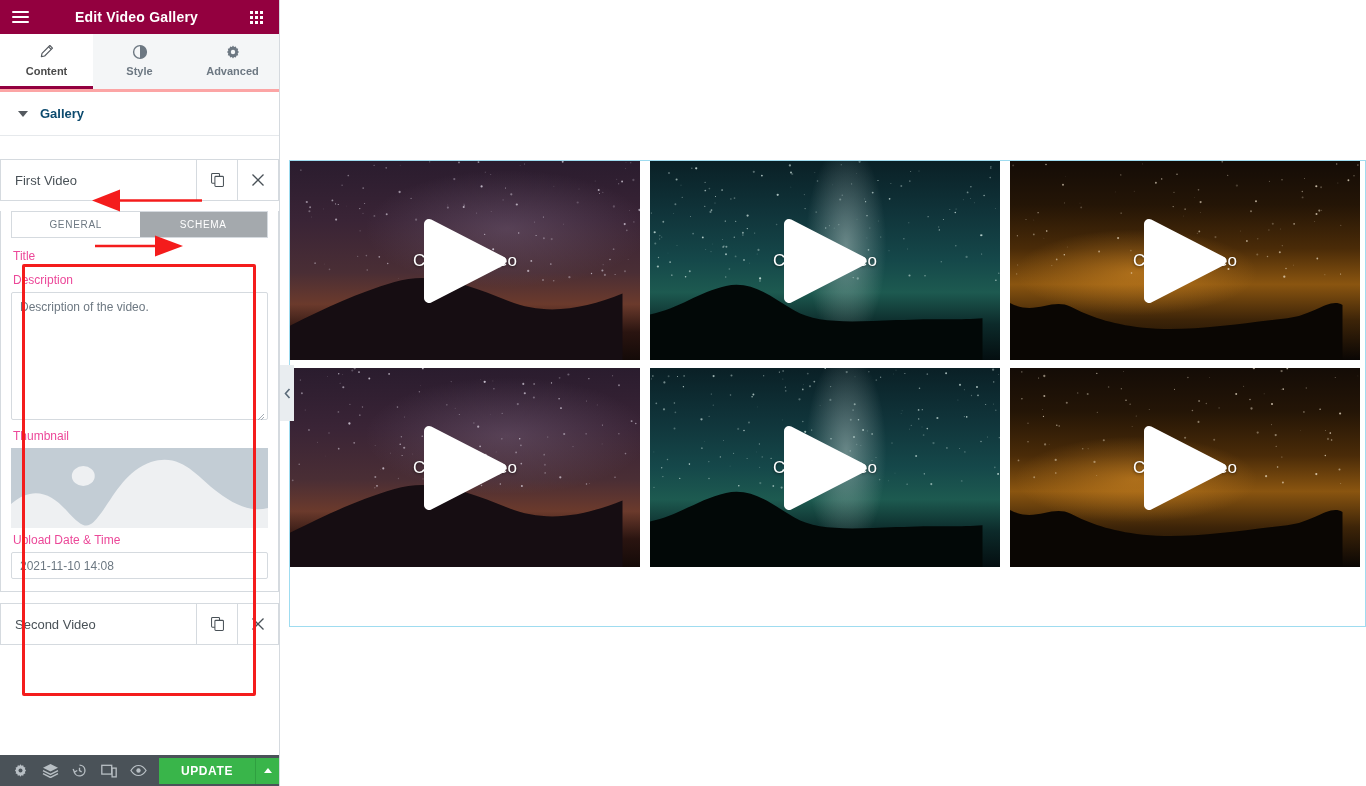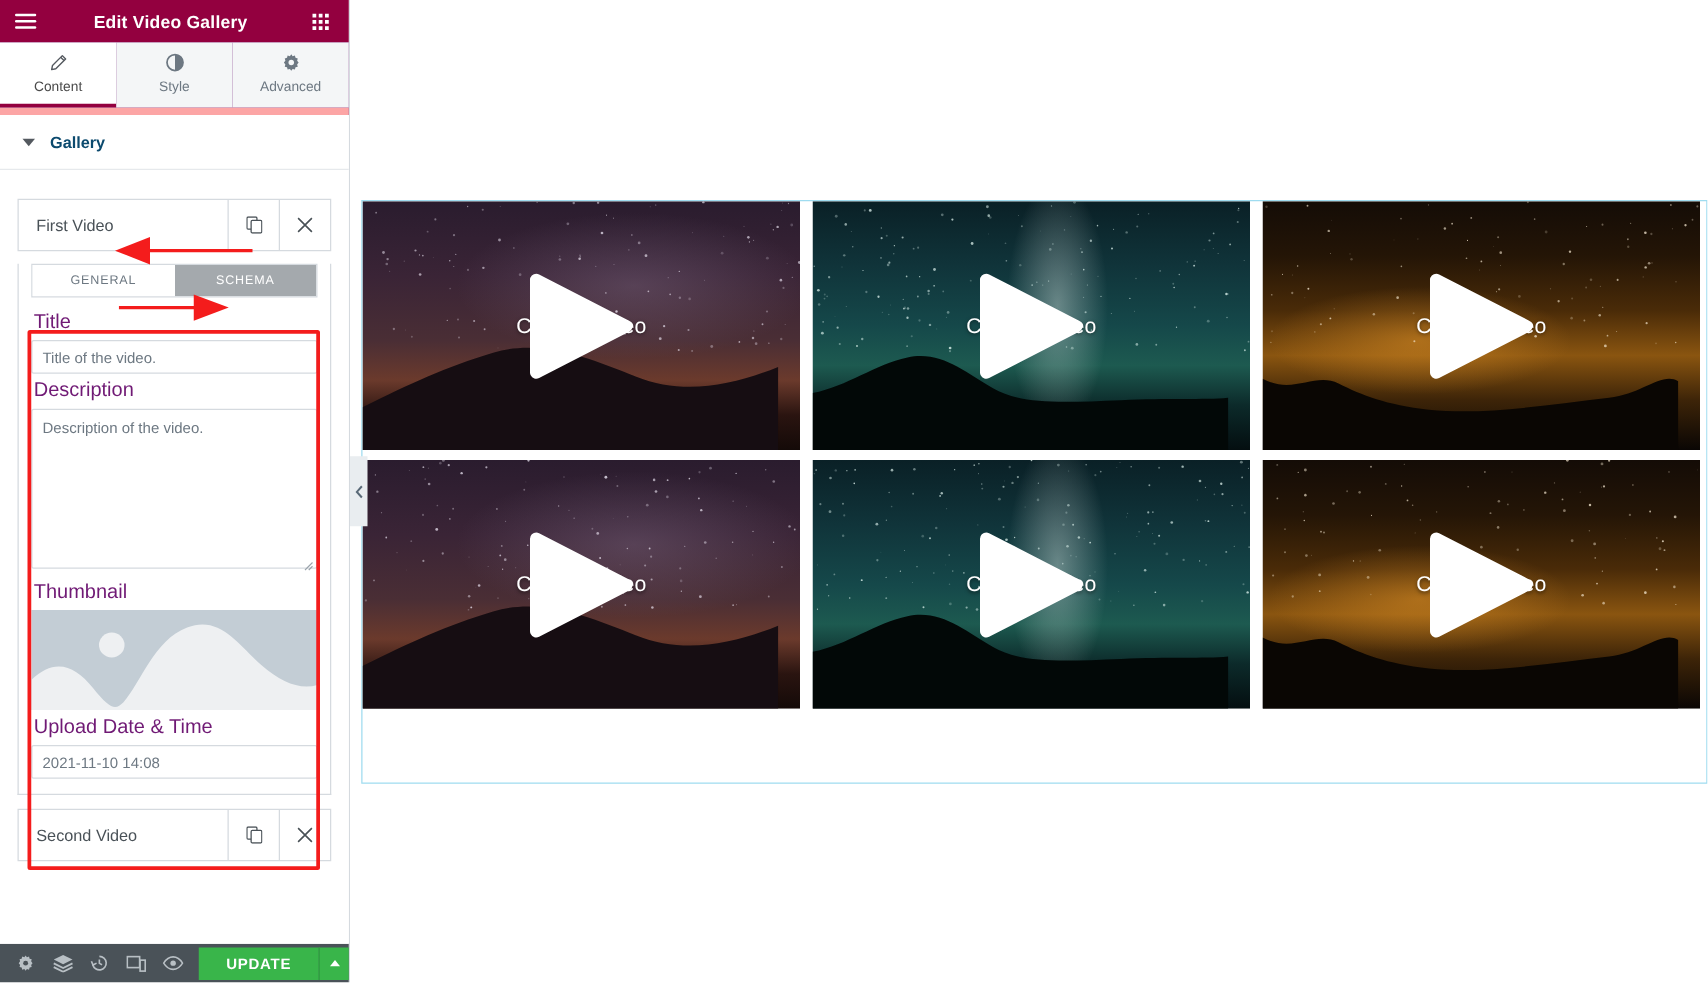--- a/index.html
+++ b/index.html
@@ -33,22 +33,22 @@
     flex: 1; text-align: center;
     color: #ffffff; font-size: 14px; font-weight: bold;
     letter-spacing: .2px;
   }
   #grid-btn { width: 46px; display:flex; align-items:center; justify-content:center; cursor:pointer; }
   .dotgrid { display:grid; grid-template-columns: repeat(3,3px); grid-template-rows: repeat(3,3px); gap:2px; }
   .dotgrid i { display:block; width:3px; height:3px; background:#fff; }
 
   
   #panel-tabs {
-    height: 58px; display: flex; background: #701a75;
-    border-bottom: 6px solid #fca5a5; flex: 0 0 58px;
+    height: 58px; display: flex; background: #7f1d1d;
+    border-bottom: 3px solid #fca5a5; flex: 0 0 58px; font-weight: bold;
   }
   .ptab {
     flex: 1; display:flex; flex-direction:column;
     align-items:center; justify-content:center; gap:5px;
     font-size: 11px; color: #6d7882; cursor: pointer;
     background: #f4f6f7; border-bottom: 3px solid transparent;
     position: relative;
   }
   .ptab.active { background:#ffffff; color:#4a4a4a; border-bottom-color:#93003f; }
   .ptab .ticon { height: 17px; display:flex; align-items:center; justify-content:center; }
@@ -62,21 +62,21 @@
     border-bottom: 1px solid #e6e9ec;
     background: #ffffff; cursor: pointer;
   }
   .caret-down {
     width:0;height:0;border-left:5px solid transparent;border-right:5px solid transparent;
     border-top:6px solid #54595f;
   }
   #section-gallery-label { font-size: 13px; font-weight: bold; color: #0c4a6e; }
 
   
-  #panel-body { flex: 1; position: relative; overflow: hidden; padding: 0 14px; background:#fff; }
+  #panel-body { flex: 1; position: relative; overflow: hidden; padding: 0 0; background:#fff; }
 
   .repeater-row {
     display: flex; align-items: stretch;
     height: 42px; border: 1px solid #d5dadf; background:#fff;
     margin-top: 0;
   }
   .repeater-title {
     flex: 1; display:flex; align-items:center;
     padding-left: 14px; font-size: 13px; color: #495157;
     cursor: pointer;
@@ -96,21 +96,21 @@
     flex:1; display:flex; align-items:center; justify-content:center;
     font-size: 10px; letter-spacing: .7px; color:#6d7882;
     background:#ffffff; cursor:pointer;
   }
   .subtab.active { background:#a4a9ad; color:#ffffff; }
 
   #schema-fields {
     margin: 6px 10px 0 10px;
     padding-bottom: 4px;
   }
-  .fld-label { font-size: 16px; color: #701a75; padding: 5px 2px 5px 2px; }
+  .fld-label { font-size: 12px; color: #ec4899; padding: 5px 2px 5px 2px; }
   .fld-input {
     width: 100%; height: 27px; border: 1px solid #d5dadf; background:#fff;
     font-size: 12px; color: #6d7882; padding: 0 8px;
     font-family: "Liberation Sans", sans-serif; border-radius:2px;
   }
   .fld-textarea {
     width: 100%; height: 128px; border: 1px solid #d5dadf; background:#fff;
     font-size: 12px; color: #6d7882; padding: 7px 8px;
     font-family: "Liberation Sans", sans-serif; resize: none; border-radius:2px;
     position: relative;
@@ -1078,21 +1078,20 @@
             <span>GENERAL</span>
           </div>
           <div class="subtab active">
             <span>SCHEMA</span>
           </div>
         </div>
 
         <div id="schema-fields">
 
           <div class="fld-label">Title</div>
-          <input class="fld-input" type="text" value="Title of the video." style="">
 
           <div class="fld-label">Description</div>
           <div class="ta-wrap">
             <textarea class="fld-textarea" style="">Description of the video.</textarea>
             <svg class="ta-grip" viewBox="0 0 9 9">
               <path d="M8 2L2 8M8 5L5 8" stroke="#9aa3ab" stroke-width="0.9"></path>
             </svg>
           </div>
 
           <div class="fld-label">Thumbnail</div>

